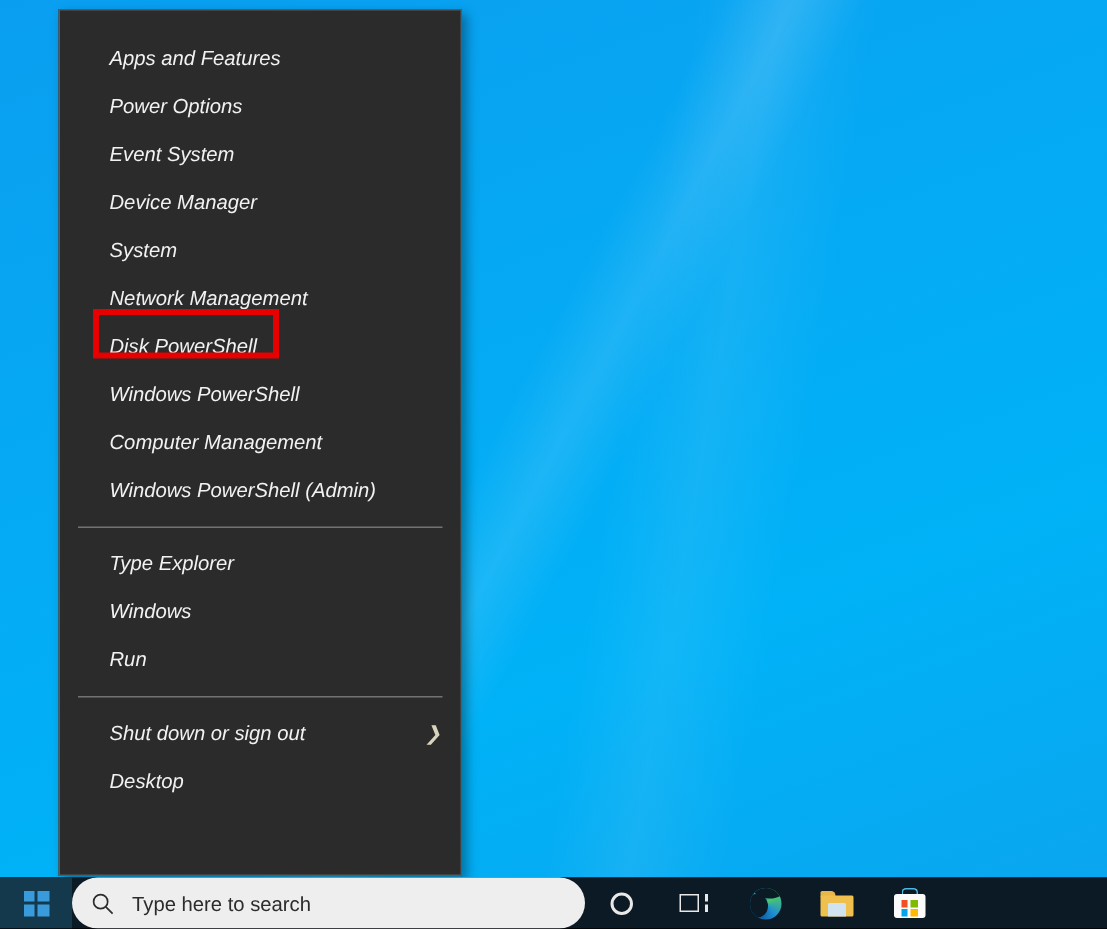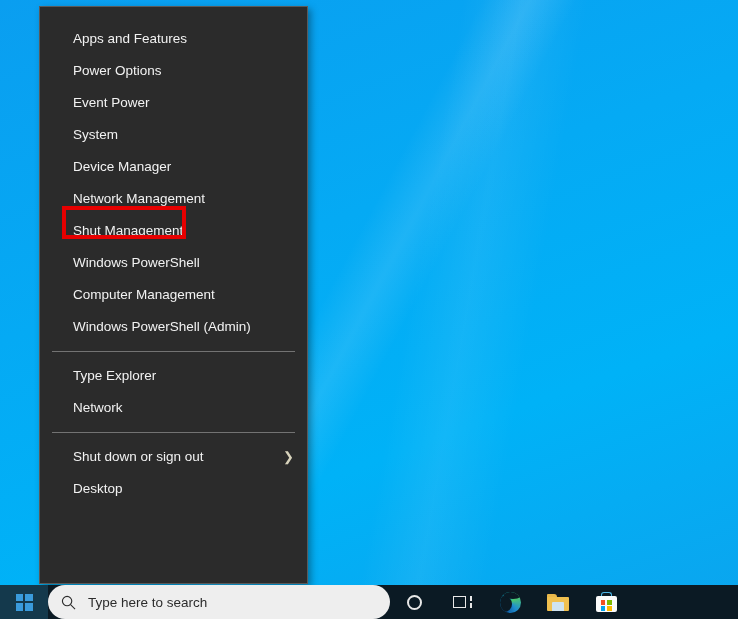--- a/index.html
+++ b/index.html
@@ -50,20 +50,21 @@
   #winx-menu {
     position: absolute;
     left: 39px;
     top: 6px;
     width: 269px;
     height: 578px;
     background: #2b2b2b;
     border: 1px solid #5a5a5a;
     box-sizing: border-box;
     box-shadow: 3px 3px 7px rgba(0,0,0,0.35);
+    font-style: italic;
   }
   .menu-item {
     position: relative;
     height: 32px;
     line-height: 32px;
     padding-left: 33px;
     padding-right: 12px;
     color: #f2f2f2;
     font-size: 13.5px;
     white-space: nowrap;
@@ -276,35 +277,36 @@
 
   <div id="desktop">
     <div id="desktop-streak2"></div>
   </div>
 
   <div id="winx-menu">
 
     <div id="menu-group-1">
       <div class="menu-item">Apps and Features</div>
       <div class="menu-item">Power Options</div>
-      <div class="menu-item">Event Power</div>
+      <div class="menu-item">Event System</div>
+      <div class="menu-item">Device Manager</div>
       <div class="menu-item">System</div>
-      <div class="menu-item">Device Manager</div>
       <div class="menu-item">Network Management</div>
-      <div class="menu-item">Shut Management</div>
+      <div class="menu-item">Disk PowerShell</div>
       <div class="menu-item">Windows PowerShell</div>
       <div class="menu-item">Computer Management</div>
       <div class="menu-item">Windows PowerShell (Admin)</div>
     </div>
 
     <div class="menu-sep"></div>
 
     <div>
       <div class="menu-item">Type Explorer</div>
-      <div class="menu-item">Network</div>
+      <div class="menu-item">Windows</div>
+      <div class="menu-item">Run</div>
     </div>
 
     <div class="menu-sep"></div>
 
     <div>
       <div class="menu-item">
         <span>Shut down or sign out</span>
         <span class="chevron">❯</span>
       </div>
       <div class="menu-item">Desktop</div>

